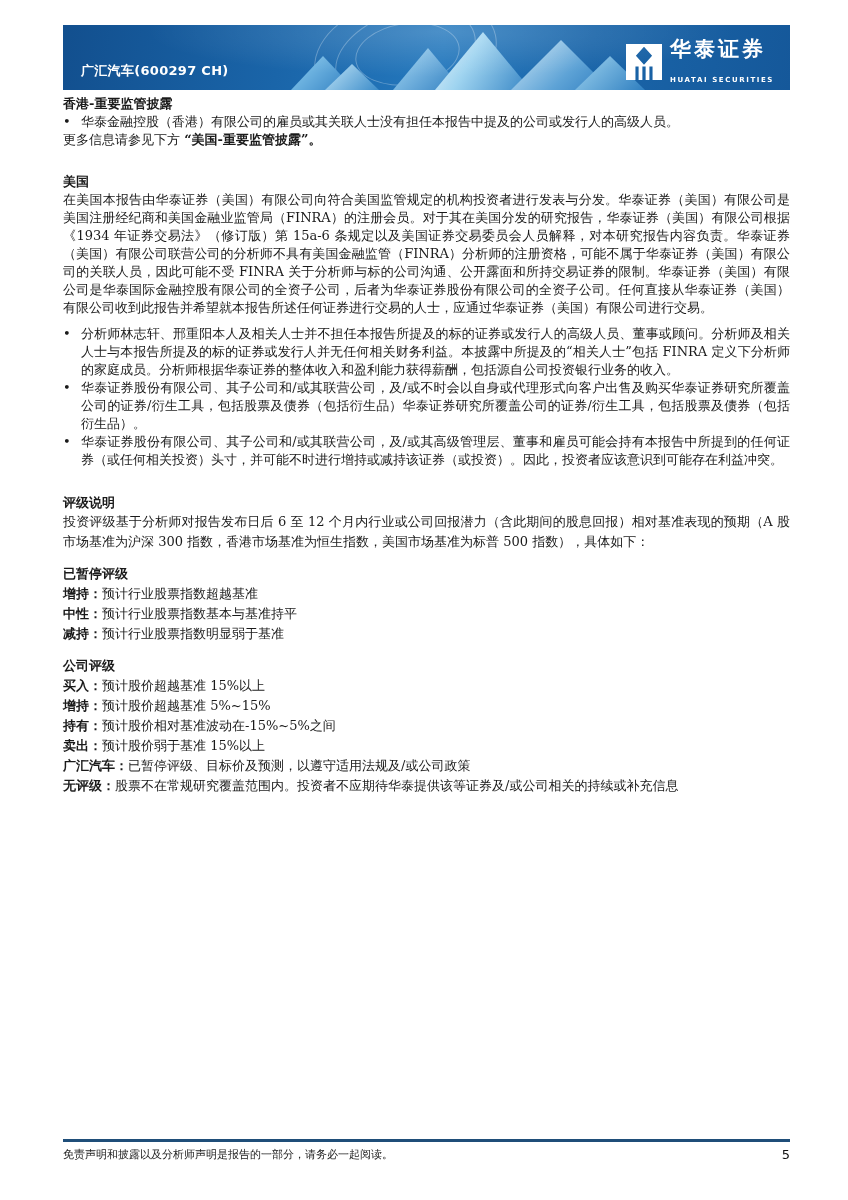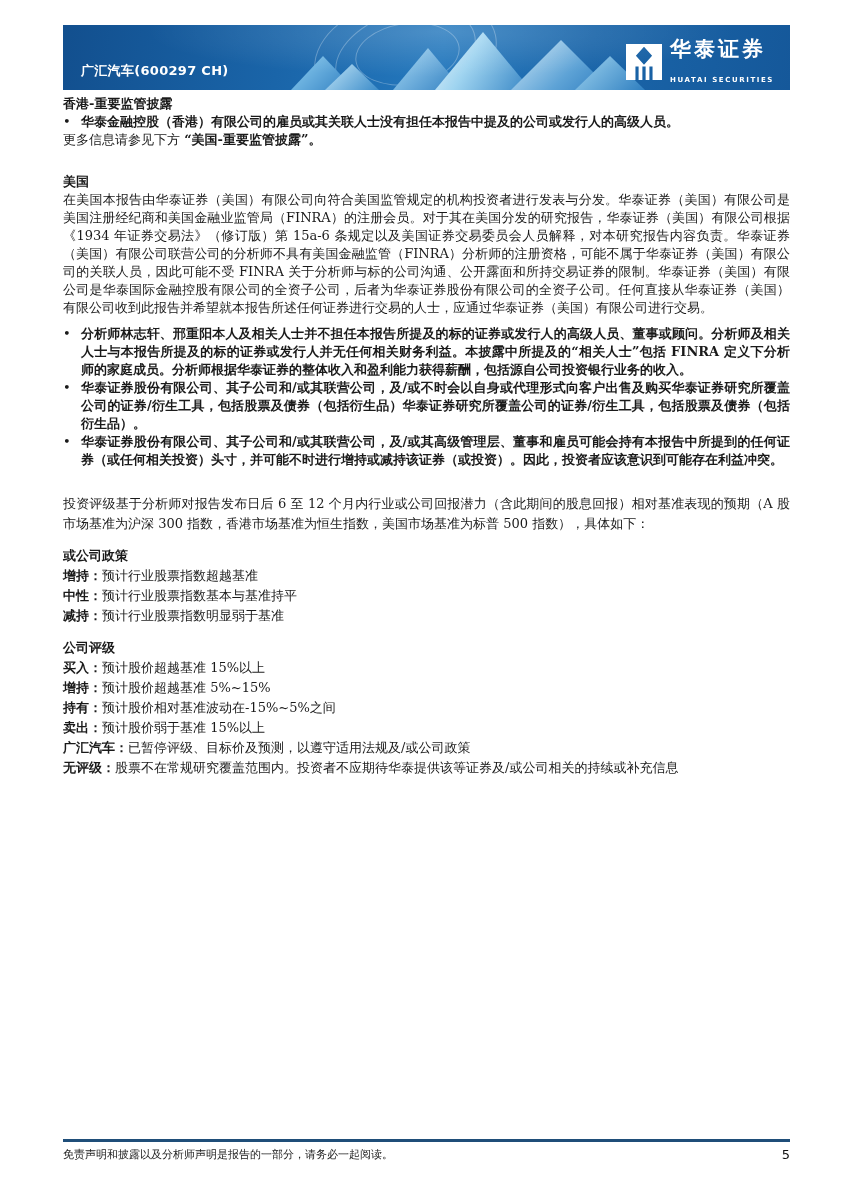--- a/index.html
+++ b/index.html
@@ -48,21 +48,21 @@
   }
 
   
   .content {
     position:absolute; left:63px; top:95px; width:727px;
     font-size:13px; line-height:18px; text-align:justify;
   }
   .h { font-weight:bold; }
   .bullet-row { display:flex; }
   .bullet-glyph { width:18px; flex:0 0 18px; }
-  .bullet-text { flex:1; text-align:justify;font-weight:bold; }
+  .bullet-text { flex:1; text-align:justify; }
   .gap24 { height:24px; } .gap12 { height:12px; } .gap8 { height:8px; } .gap25 { height:25px; }
   .rating-line { line-height:20px; }
   .rating-line .lbl { font-weight:bold; }
 
   
   .footer-rule { position:absolute; left:63px; top:1139px; width:727px; height:3px; background:#1f4e79; }
   .footer-row { position:absolute; left:63px; top:1147px; width:727px; display:flex; justify-content:space-between; align-items:flex-start; }
   .footer-disclaimer { font-size:11px; color:#222; }
   .footer-page { font-family:"DejaVu Sans","Liberation Sans",sans-serif; font-size:13px; color:#111; }
 </style>
@@ -124,25 +124,26 @@
       <span class="bullet-glyph">•</span>
       <span class="bullet-text">华泰证券股份有限公司、其子公司和/或其联营公司，及/或不时会以自身或代理形式向客户出售及购买华泰证券研究所覆盖公司的证券/衍生工具，包括股票及债券（包括衍生品）华泰证券研究所覆盖公司的证券/衍生工具，包括股票及债券（包括衍生品）。</span>
     </div>
     <div class="bullet-row">
       <span class="bullet-glyph">•</span>
       <span class="bullet-text">华泰证券股份有限公司、其子公司和/或其联营公司，及/或其高级管理层、董事和雇员可能会持有本报告中所提到的任何证券（或任何相关投资）头寸，并可能不时进行增持或减持该证券（或投资）。因此，投资者应该意识到可能存在利益冲突。</span>
     </div>
 
     <div class="gap25"></div>
 
+    <div class="h">评级说明</div>
     <div class="rating-line">投资评级基于分析师对报告发布日后 6 至 12 个月内行业或公司回报潜力（含此期间的股息回报）相对基准表现的预期（A 股市场基准为沪深 300 指数，香港市场基准为恒生指数，美国市场基准为标普 500 指数），具体如下：</div>
 
     <div class="gap12"></div>
 
-    <div class="h rating-line">或公司政策</div>
+    <div class="h rating-line">已暂停评级</div>
     <div class="rating-line"><span class="lbl">增持：</span><span>预计行业股票指数超越基准</span></div>
     <div class="rating-line"><span class="lbl">中性：</span><span>预计行业股票指数基本与基准持平</span></div>
     <div class="rating-line"><span class="lbl">减持：</span><span>预计行业股票指数明显弱于基准</span></div>
 
     <div class="gap12"></div>
 
     <div class="h rating-line">公司评级</div>
     <div class="rating-line"><span class="lbl">买入：</span><span>预计股价超越基准 15%以上</span></div>
     <div class="rating-line"><span class="lbl">增持：</span><span>预计股价超越基准 5%~15%</span></div>
     <div class="rating-line"><span class="lbl">持有：</span><span>预计股价相对基准波动在-15%~5%之间</span></div>

